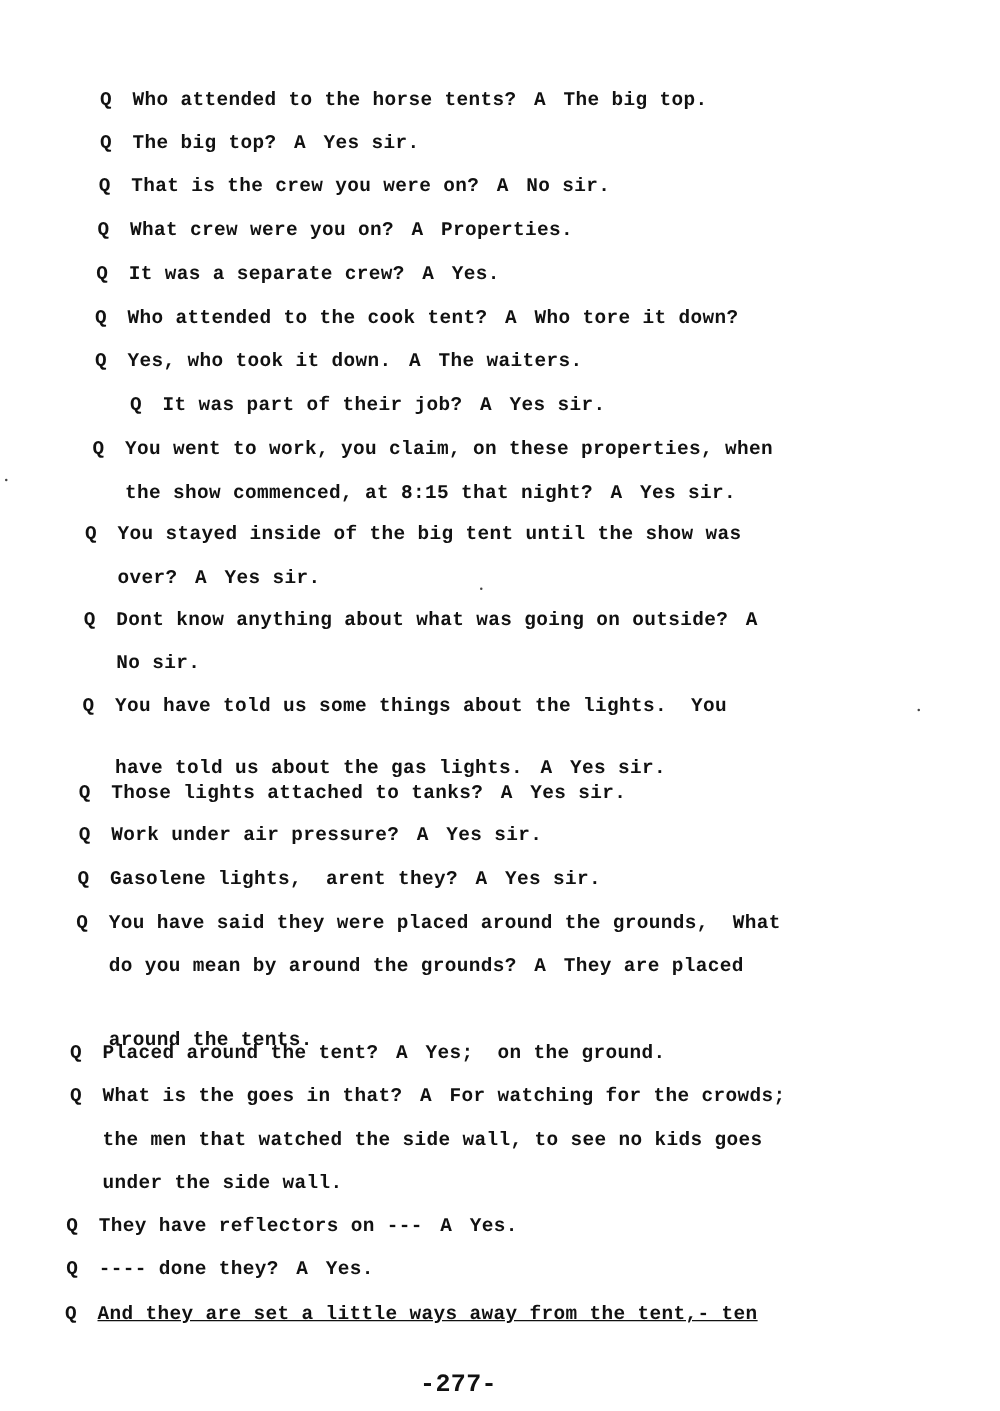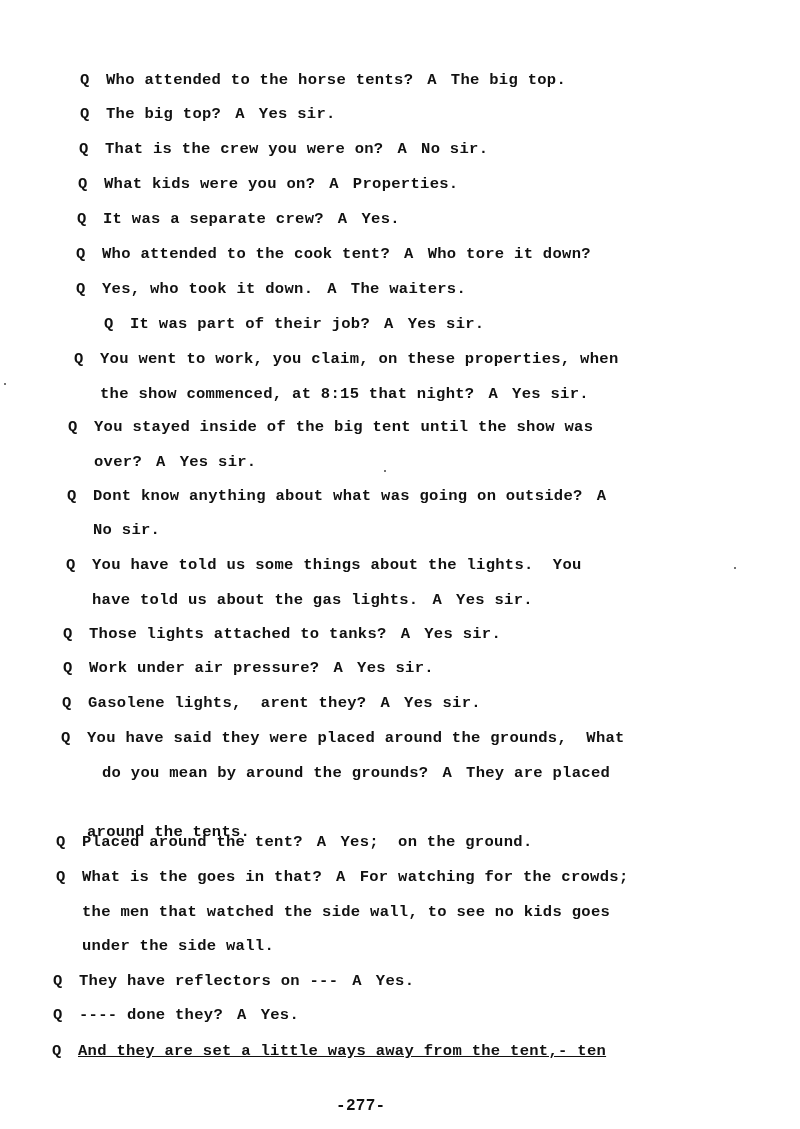--- a/index.html
+++ b/index.html
@@ -6,48 +6,48 @@
     body { width: 800px; height: 1129px; position: relative; overflow: hidden; }
     .page {
       position: absolute; left: 0; top: 0; width: 800px; height: 814px;
       background: #ffffff; color: #111;
       font-family: "Liberation Mono", "DejaVu Sans Mono", monospace;
       font-size: 15.5px; font-weight: bold; letter-spacing: 0.3px; border-radius: 31px;
     }
     .line { position: absolute; white-space: pre; line-height: 20px; }
     .line .q { display: inline-block; width: 26px; }
     .line .a { margin: 0 14px 0 14px; }
-    .pagenum { position: absolute; left: 336px; top: 1097px; font-size: 16px; white-space: pre; }
+    .pagenum { position: absolute; left: 336px; top: 1097px; font-size: 20px; white-space: pre; }
     .speck { position: absolute; width: 2px; height: 2px; background: #444; border-radius: 1px; }
   </style>
 </head>
 <body>
 
 <div class="page" id="page">
     <div class="line" style="left: 80px; top: 70px;"><span class="q">Q</span><span>Who attended to the horse tents?</span><span class="a">A</span><span>The big top.</span></div>
     <div class="line" style="left: 80px; top: 104px;"><span class="q">Q</span><span>The big top?</span><span class="a">A</span><span>Yes sir.</span></div>
     <div class="line" style="left: 79px; top: 139px;"><span class="q">Q</span><span>That is the crew you were on?</span><span class="a">A</span><span>No sir.</span></div>
-    <div class="line" style="left: 78px; top: 174px;"><span class="q">Q</span><span>What kids were you on?</span><span class="a">A</span><span>Properties.</span></div>
+    <div class="line" style="left: 78px; top: 174px;"><span class="q">Q</span><span>What crew were you on?</span><span class="a">A</span><span>Properties.</span></div>
     <div class="line" style="left: 77px; top: 209px;"><span class="q">Q</span><span>It was a separate crew?</span><span class="a">A</span><span>Yes.</span></div>
     <div class="line" style="left: 76px; top: 279px;"><span class="q">Q</span><span>Yes, who took it down.</span><span class="a">A</span><span>The waiters.</span></div>
     <div class="line" style="left: 76px; top: 244px;"><span class="q">Q</span><span>Who attended to the cook tent?</span><span class="a">A</span><span>Who tore it down?</span></div>
     <div class="line" style="left: 75px; top: 314px; margin-left: 29px;"><span class="q">Q</span><span>It was part of their job?</span><span class="a">A</span><span>Yes sir.</span></div>
     <div class="line" style="left: 74px; top: 349px;"><span class="q">Q</span><span>You went to work, you claim, on these properties, when</span></div>
     <div class="line" style="left: 74px; top: 384px;"><span class="q"></span><span>the show commenced, at 8:15 that night?</span><span class="a">A</span><span>Yes sir.</span></div>
     <div class="line" style="left: 68px; top: 417px;"><span class="q">Q</span><span>You stayed inside of the big tent until the show was</span></div>
     <div class="line" style="left: 68px; top: 452px;"><span class="q"></span><span>over?</span><span class="a">A</span><span>Yes sir.</span></div>
     <div class="line" style="left: 67px; top: 486px;"><span class="q">Q</span><span>Dont know anything about what was going on outside?</span><span class="a">A</span></div>
     <div class="line" style="left: 67px; top: 520px;"><span class="q"></span><span>No sir.</span></div>
     <div class="line" style="left: 66px; top: 555px;"><span class="q">Q</span><span>You have told us some things about the lights.  You</span></div>
-    <div class="line" style="left: 66px; top: 590px; text-align: center;"><span class="q"></span><span>have told us about the gas lights.</span><span class="a">A</span><span>Yes sir.</span></div>
+    <div class="line" style="left: 66px; top: 604px; text-align: center;"><span class="q"></span><span>have told us about the gas lights.</span><span class="a">A</span><span>Yes sir.</span></div>
     <div class="line" style="left: 63px; top: 624px;"><span class="q">Q</span><span>Those lights attached to tanks?</span><span class="a">A</span><span>Yes sir.</span></div>
     <div class="line" style="left: 63px; top: 658px;"><span class="q">Q</span><span>Work under air pressure?</span><span class="a">A</span><span>Yes sir.</span></div>
     <div class="line" style="left: 62px; top: 693px;"><span class="q">Q</span><span>Gasolene lights,  arent they?</span><span class="a">A</span><span>Yes sir.</span></div>
     <div class="line" style="left: 61px; top: 728px;"><span class="q">Q</span><span>You have said they were placed around the grounds,  What</span></div>
-    <div class="line" style="left: 76px; top: 763px; font-family: Liberation Mono, monospace;"><span class="q"></span><span>do you mean by around the grounds?</span><span class="a">A</span><span>They are placed</span></div>
+    <div class="line" style="left: 61px; top: 763px; font-family: Liberation Mono, monospace;"><span class="q"></span><span>do you mean by around the grounds?</span><span class="a">A</span><span>They are placed</span></div>
     <div class="line" style="left: 61px; top: 797px; margin-top: 25px;"><span class="q"></span><span>around the tents.</span></div>
     <div class="line" style="left: 56px; top: 832px;"><span class="q">Q</span><span>Placed around the tent?</span><span class="a">A</span><span>Yes;  on the ground.</span></div>
     <div class="line" style="left: 56px; top: 867px;"><span class="q">Q</span><span>What is the goes in that?</span><span class="a">A</span><span>For watching for the crowds;</span></div>
     <div class="line" style="left: 56px; top: 902px;"><span class="q"></span><span>the men that watched the side wall, to see no kids goes</span></div>
     <div class="line" style="left: 56px; top: 936px;"><span class="q"></span><span>under the side wall.</span></div>
     <div class="line" style="left: 53px; top: 971px;"><span class="q">Q</span><span>They have reflectors on ---</span><span class="a">A</span><span>Yes.</span></div>
     <div class="line" style="left: 53px; top: 1005px;"><span class="q">Q</span><span>---- done they?</span><span class="a">A</span><span>Yes.</span></div>
     <div class="line" style="left: 52px; top: 1041px; text-decoration: underline;"><span class="q">Q</span><span>And they are set a little ways away from the tent,- ten</span></div>
     <div class="pagenum">-277-</div>
     <div class="speck" style="left: 4px; top: 383px;"></div>

